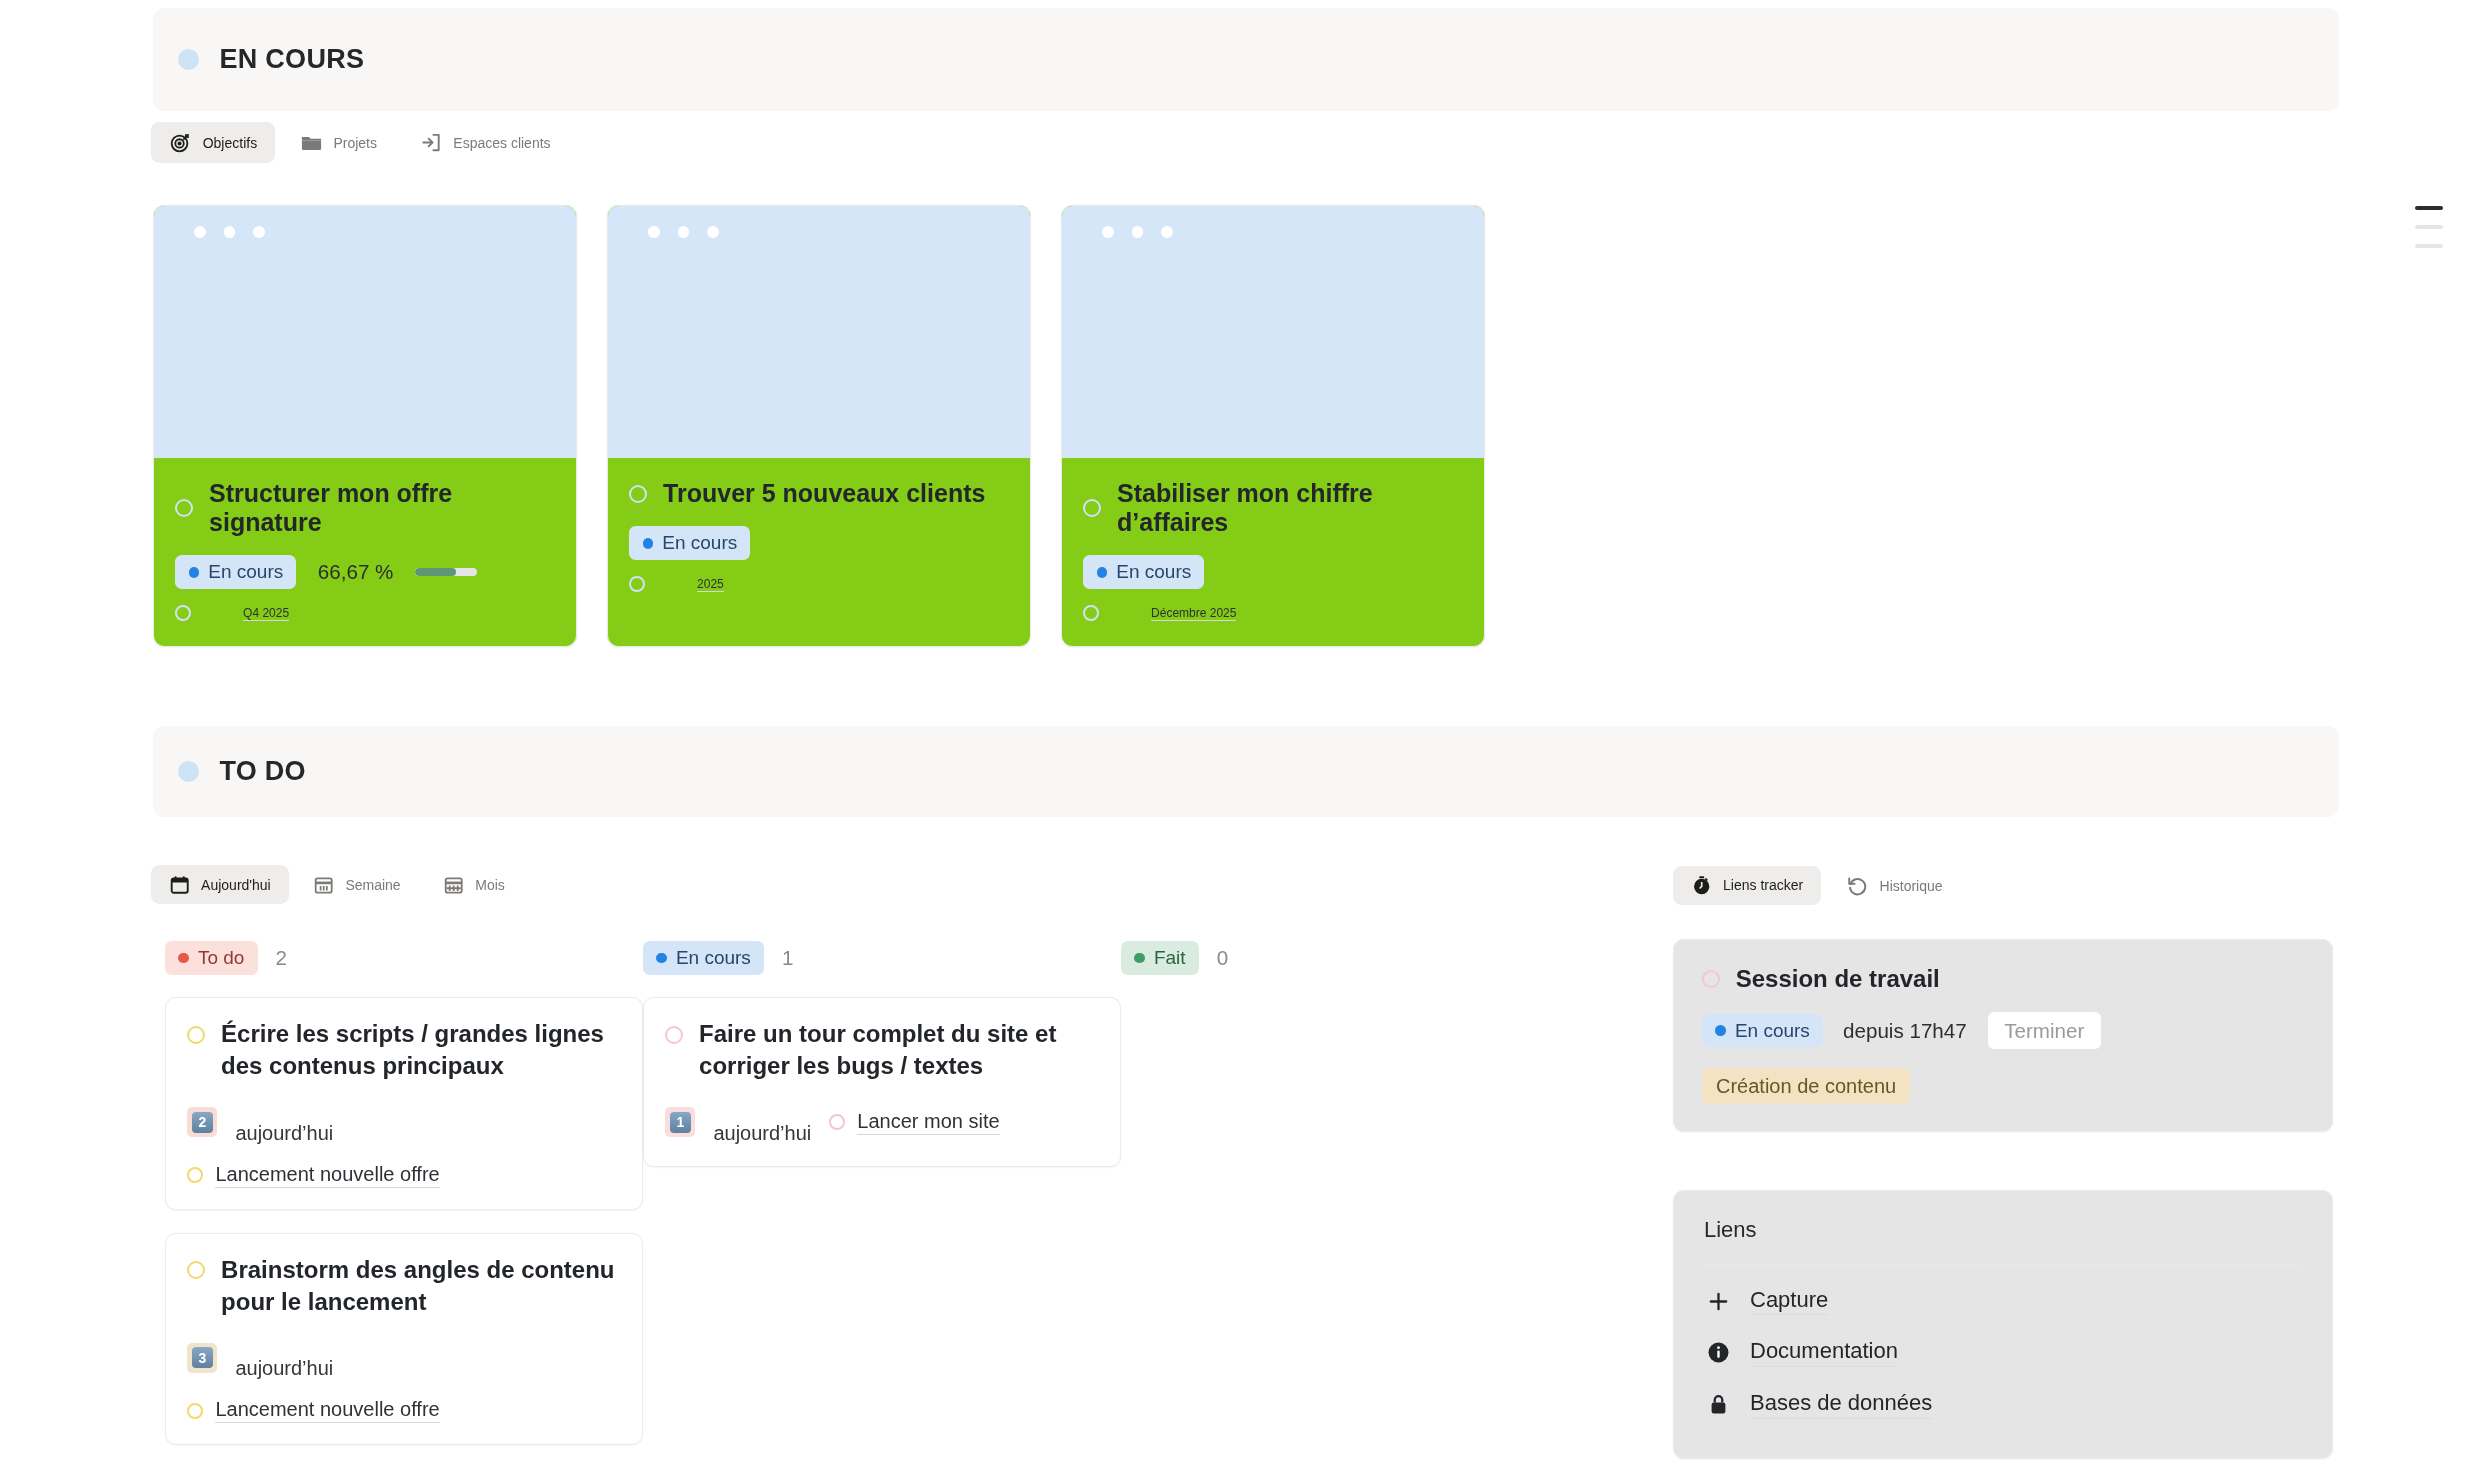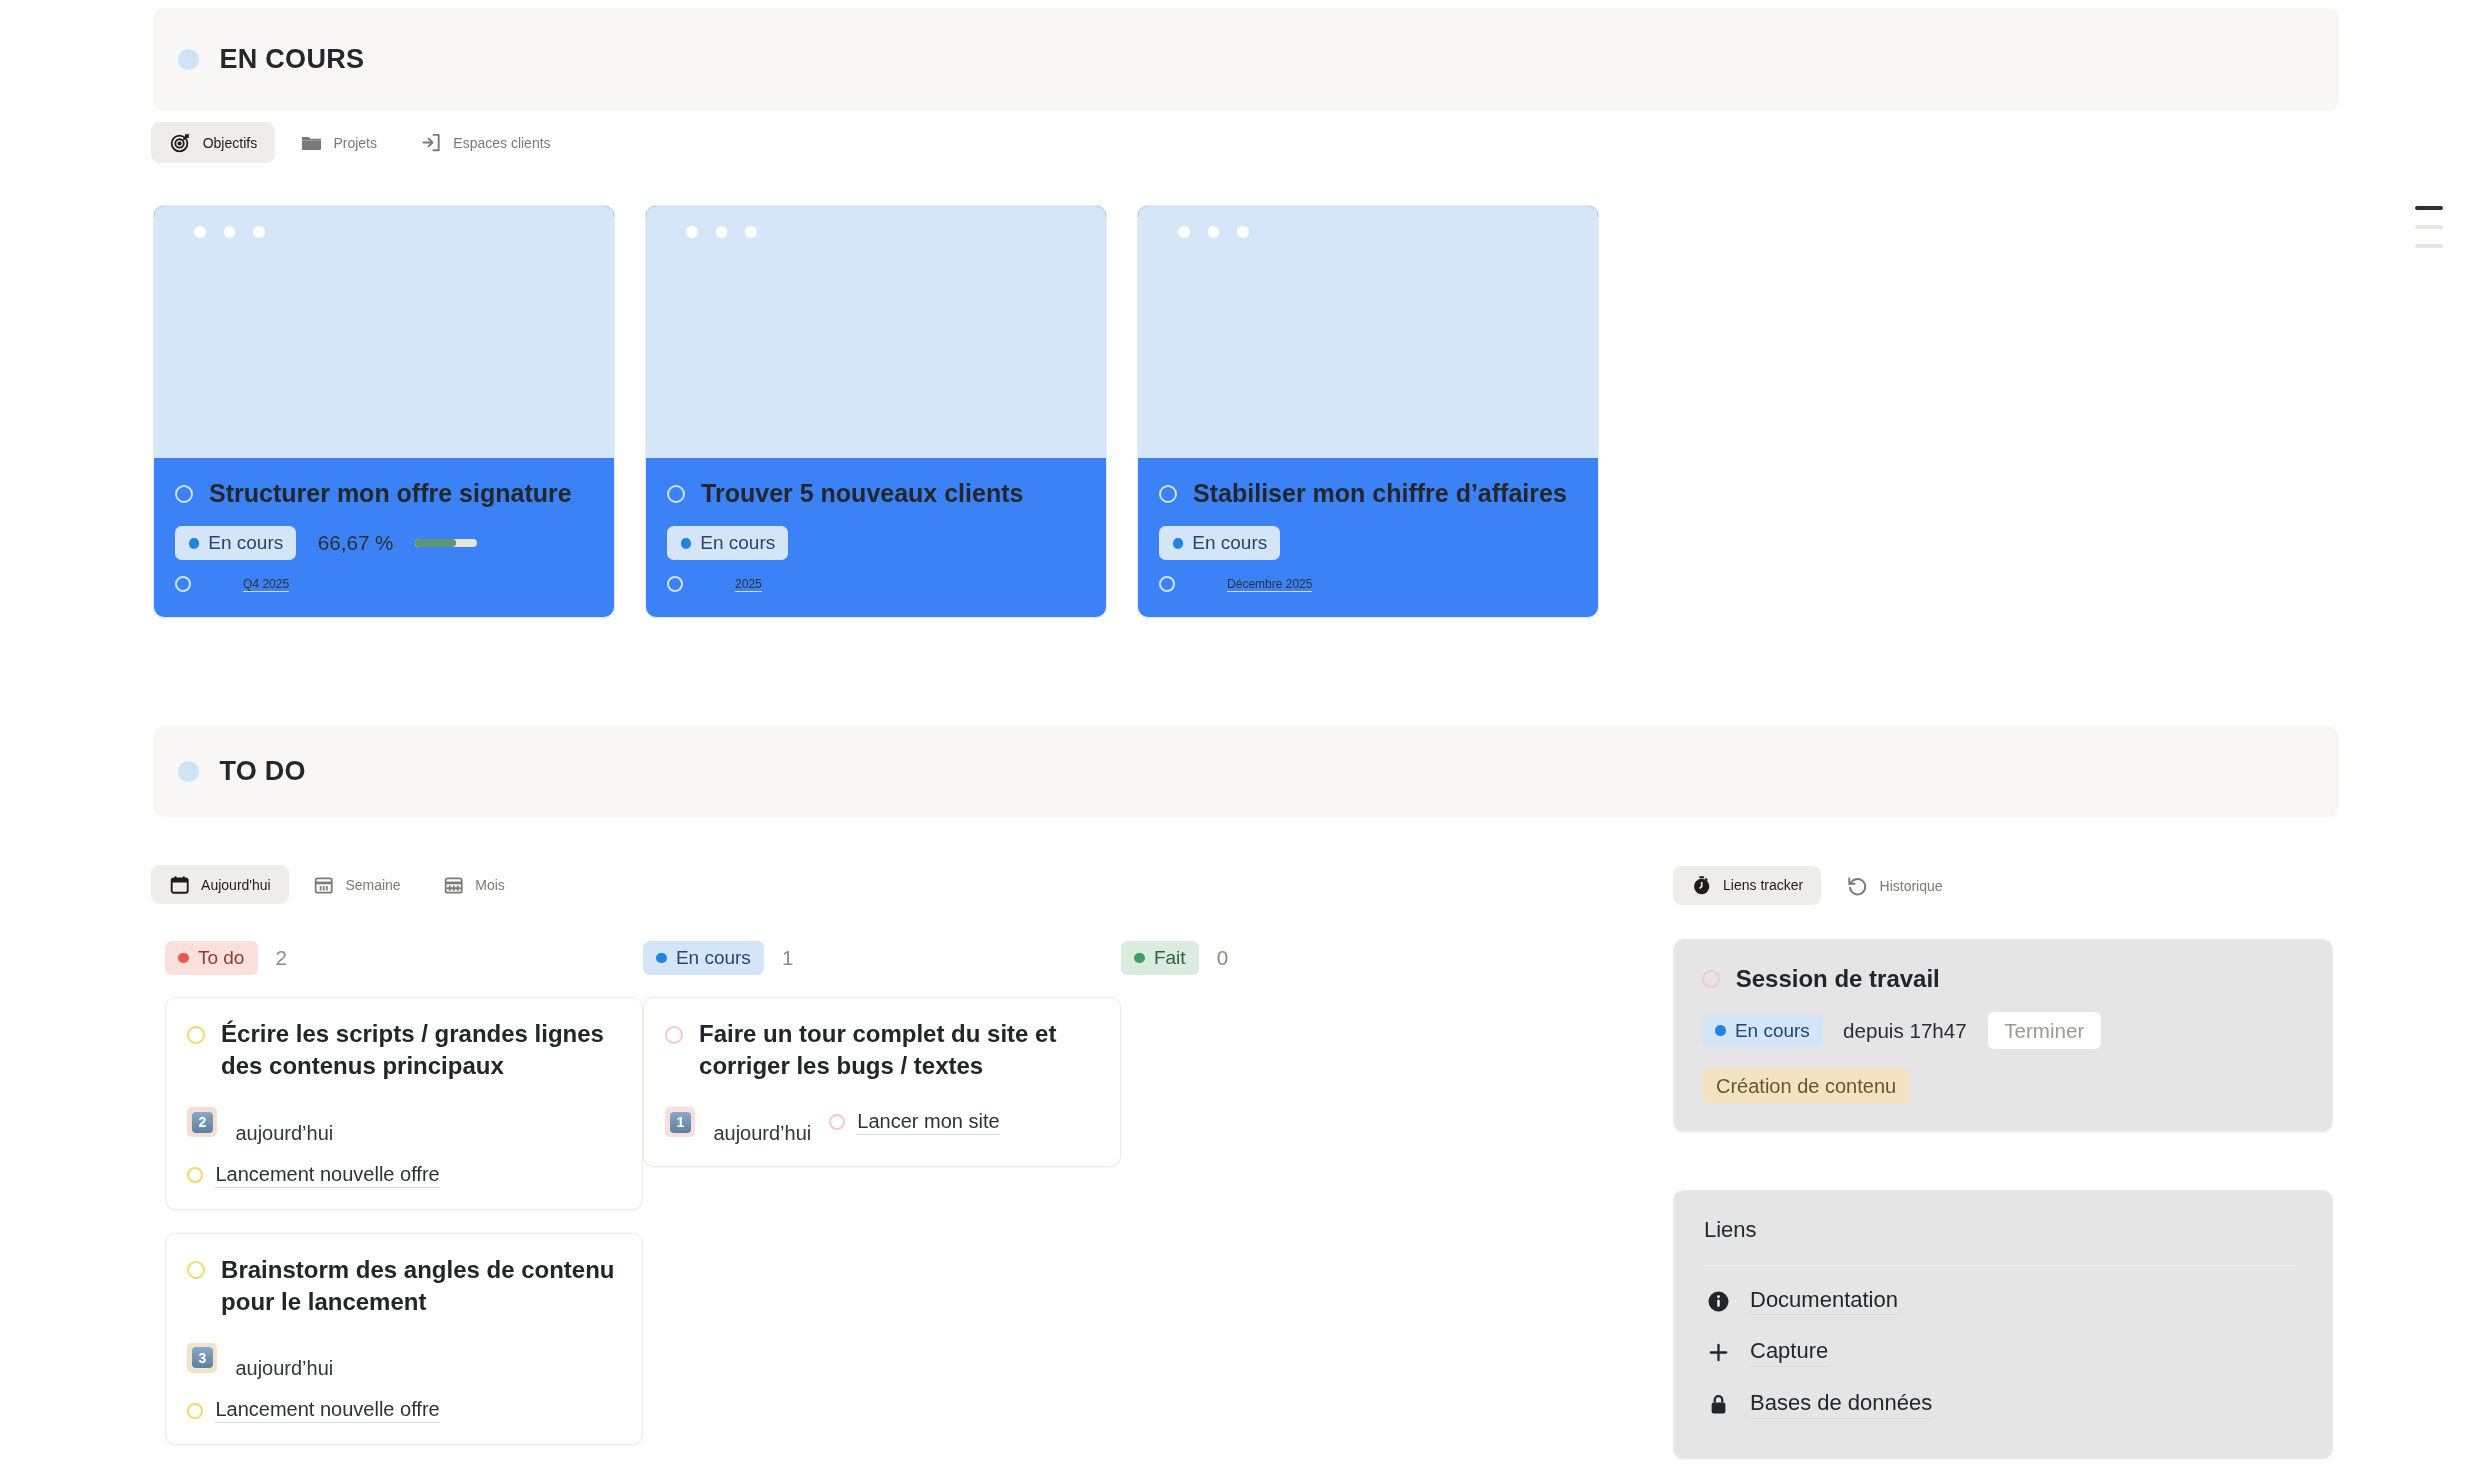--- a/index.html
+++ b/index.html
@@ -37,22 +37,22 @@
     padding: 9px 18px; border-radius: 8.2px;
     font-size: 14px; color: #7c7a76; white-space: nowrap;
   }
   .tab.active { background: #eeedeb; color: #1d1d1c; font-weight: 400; }
   .tab .ic { display: flex; align-items: center; justify-content: center; flex: none; }
   .tab svg { display: block; }
 
   
   .obj-row { position: absolute; display: flex; gap: 30px; }
   .obj-card {
-    width: 462px;
-    background: #3b82f6;
+    width: 424px;
+    background: #84cc16;
     border: 0.8px solid #eceae6;
     border-radius: 11.5px;
     box-shadow: 0 0.8px 1.6px rgba(15,15,15,.05);
     overflow: hidden;
   }
   .obj-cover {
     height: 252px; background: #d4e6f8; position: relative;
   }
   .cover-dots { position: absolute; top: 20px; left: 40px; display: flex; gap: 18px; }
   .cover-dots i { width: 11.5px; height: 11.5px; border-radius: 50%; background: #fff; display: block; }
@@ -447,36 +447,36 @@
       </div>
       <span class="tag-amber">Création de contenu</span>
     </div>
 
     <div class="panel" style="margin-top:58px; padding:26.4px 30px 28px 30px;">
       <div class="liens-title">Liens</div>
       <div class="liens-rule"></div>
 
       <div class="lien-row">
         <span class="ic">
+          <svg width="25" height="25" viewBox="0 0 24 24" fill="none" stroke="#232528" stroke-width="2.2" stroke-linecap="round">
+            <path d="M12 4.6v14.8M4.6 12h14.8"></path>
+          </svg>
+        </span>
+        <span class="lbl">Capture</span>
+      </div>
+
+      <div class="lien-row">
+        <span class="ic">
           <svg width="25" height="25" viewBox="0 0 24 24" fill="#232528">
             <circle cx="12" cy="12" r="9.6"></circle>
               <rect x="10.85" y="10.1" width="2.3" height="7.1" rx="1.1" fill="#fff"></rect>
             <circle cx="12" cy="7.4" r="1.35" fill="#fff"></circle>
           </svg>
         </span>
         <span class="lbl">Documentation</span>
-      </div>
-
-      <div class="lien-row">
-        <span class="ic">
-          <svg width="25" height="25" viewBox="0 0 24 24" fill="none" stroke="#232528" stroke-width="2.2" stroke-linecap="round">
-            <path d="M12 4.6v14.8M4.6 12h14.8"></path>
-          </svg>
-        </span>
-        <span class="lbl">Capture</span>
       </div>
 
       <div class="lien-row">
         <span class="ic">
           <svg width="25" height="25" viewBox="0 0 24 24" fill="#232528">
             <path d="M7.3 10V7.6a4.7 4.7 0 0 1 9.4 0V10h-2.2V7.6a2.5 2.5 0 0 0-5 0V10z"></path>
             <rect x="5.4" y="10" width="13.2" height="10.6" rx="2"></rect>
           </svg>
         </span>
         <span class="lbl">Bases de données</span>

